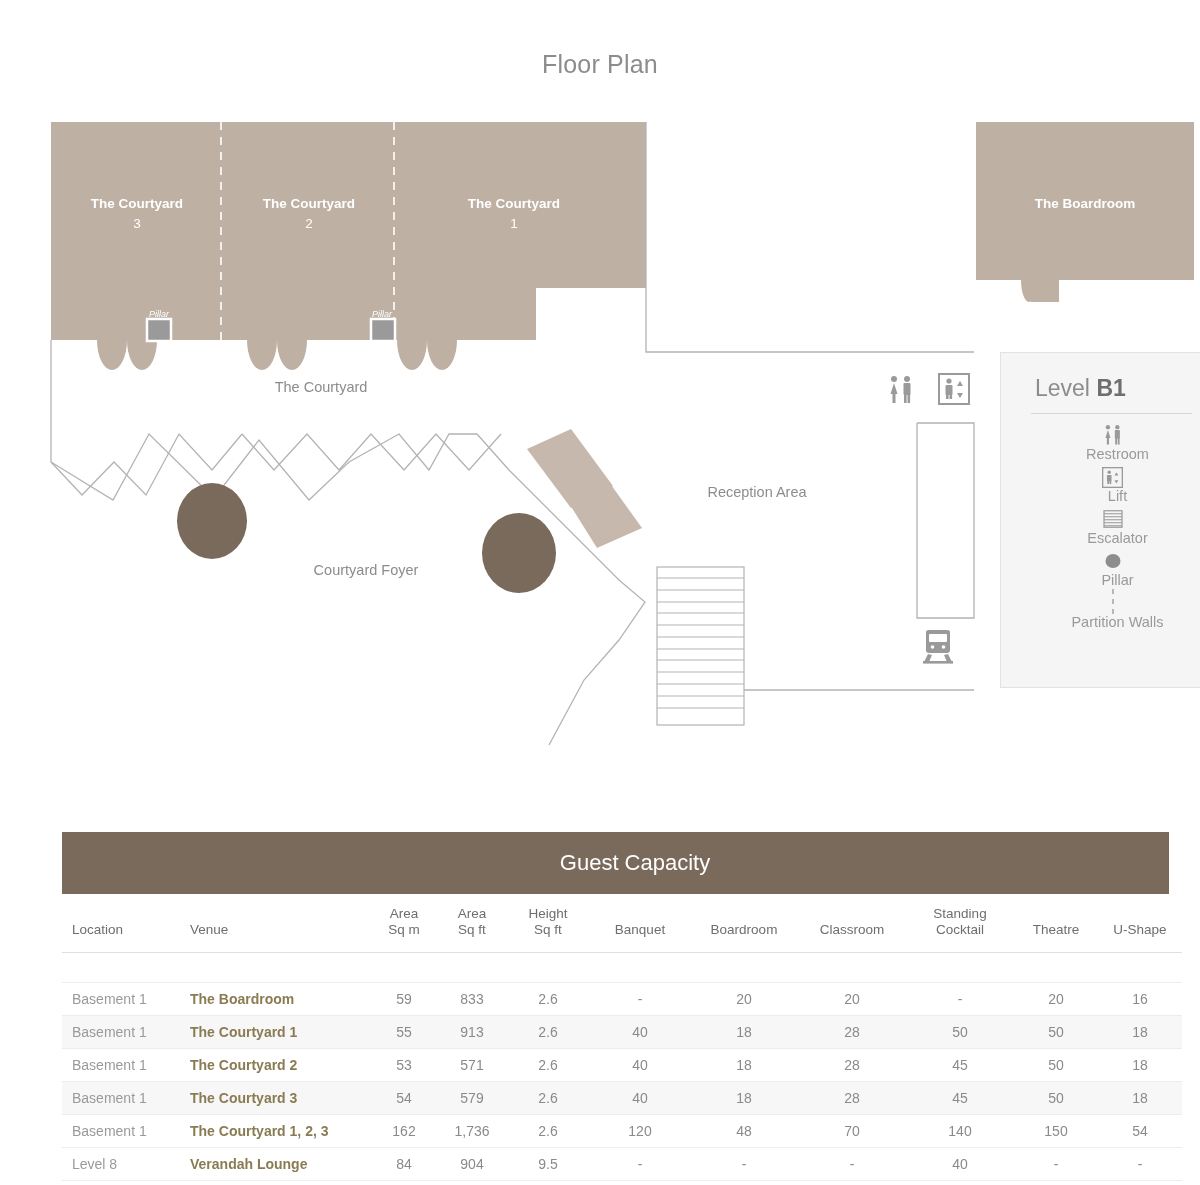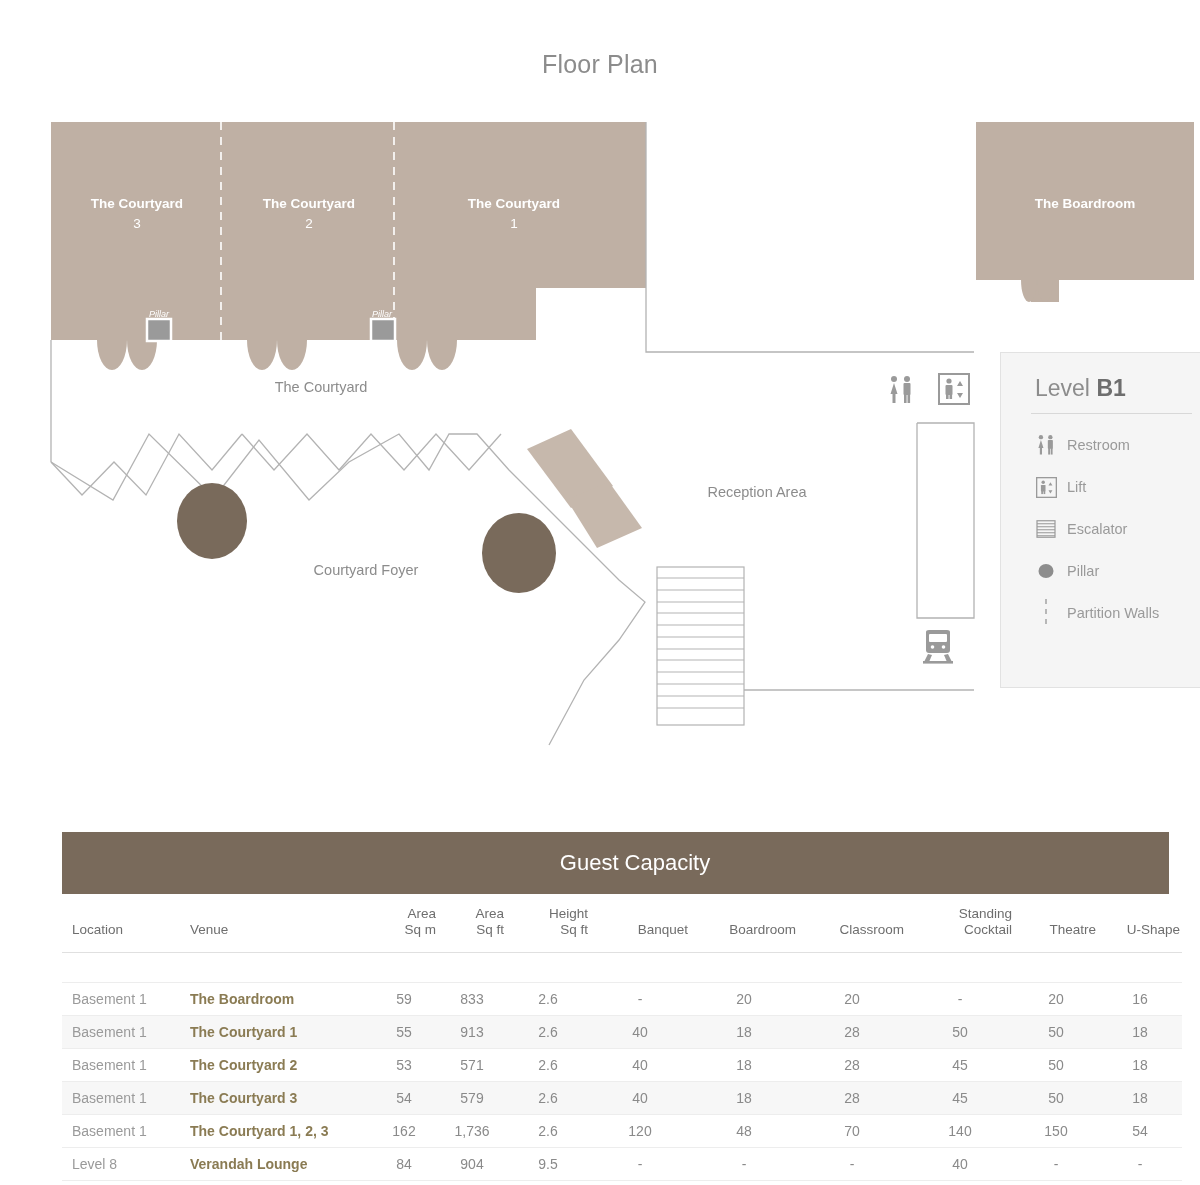--- a/index.html
+++ b/index.html
@@ -83,20 +83,21 @@
     padding-left: 4px;
     white-space: nowrap;
   }
   #legend-title b { color: #6e6e6e; font-weight: bold; text-align: center; }
   .legend-list { margin: 0; padding: 10px 0 0 0; list-style: none; }
   .legend-row {
     display: flex;
     align-items: center;
     height: 42px;
     padding-left: 34px;
+    flex-direction: column;
   }
   .legend-glyph {
     width: 22px; height: 22px;
     display: flex; align-items: center; justify-content: center;
     margin-right: 10px;
     flex: 0 0 22px;
   }
   .legend-text {
     font-size: 14.5px;
     color: #9a9a9a;
@@ -124,21 +125,21 @@
     border-collapse: collapse;
     table-layout: fixed;
   }
   table.cap thead th {
     font-weight: 400;
     font-size: 13.5px;
     color: #6e6e6e;
     padding: 12px 2px 14px 2px;
     vertical-align: bottom;
     border-bottom: 1px solid #e0e0e0;
-    text-align: right;
+    text-align: center;
     line-height: 1.2;
   }
   table.cap thead th.left { text-align: left; padding-left: 10px; }
   table.cap tbody td {
     font-size: 14px;
     color: #8a8a8a;
     text-align: center;
     padding: 8px 2px;
     border-bottom: 1px solid #ededed;
     height: 30px;

